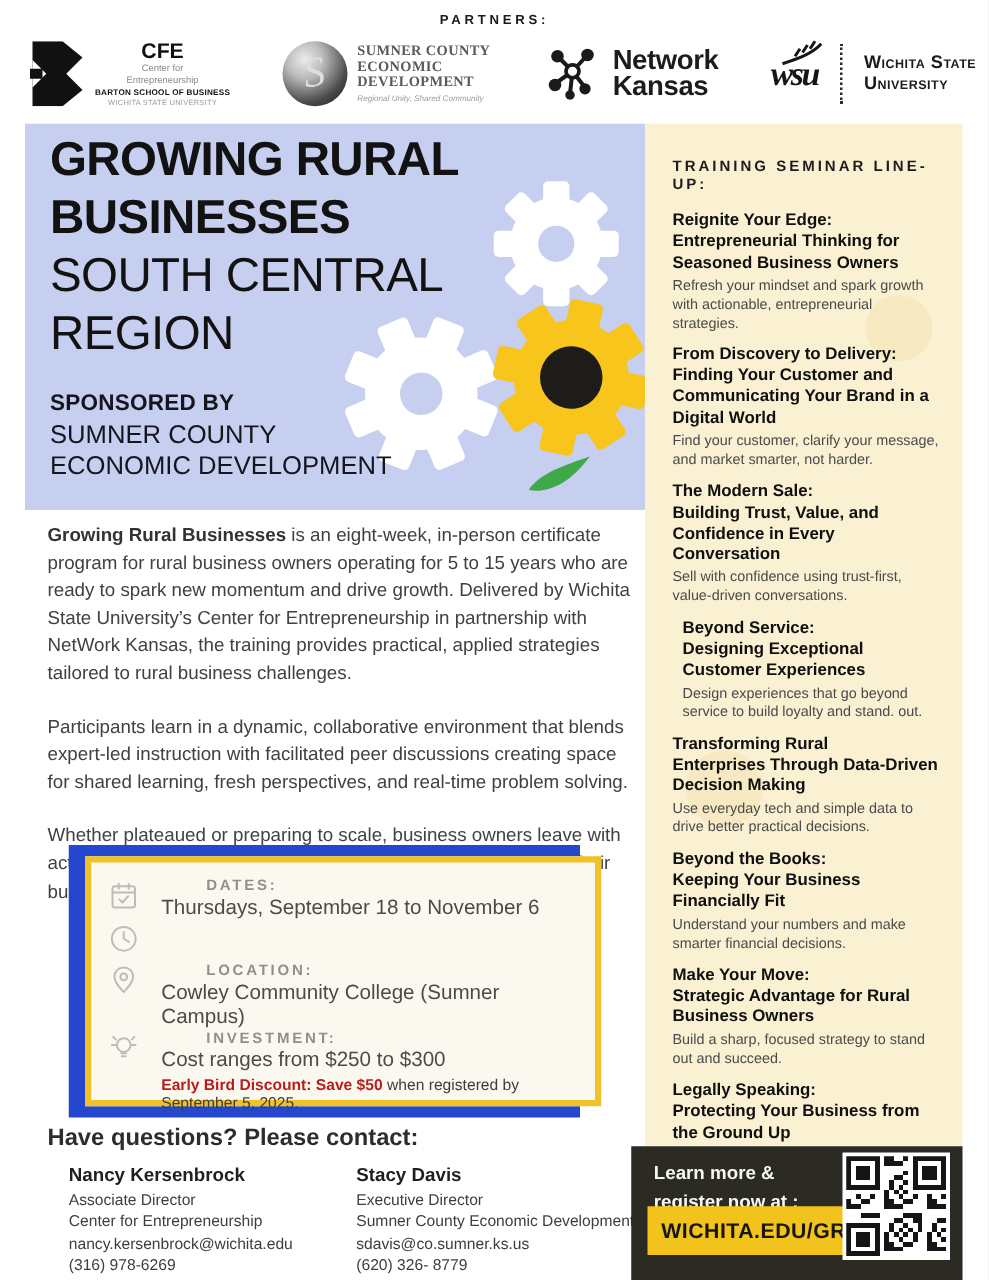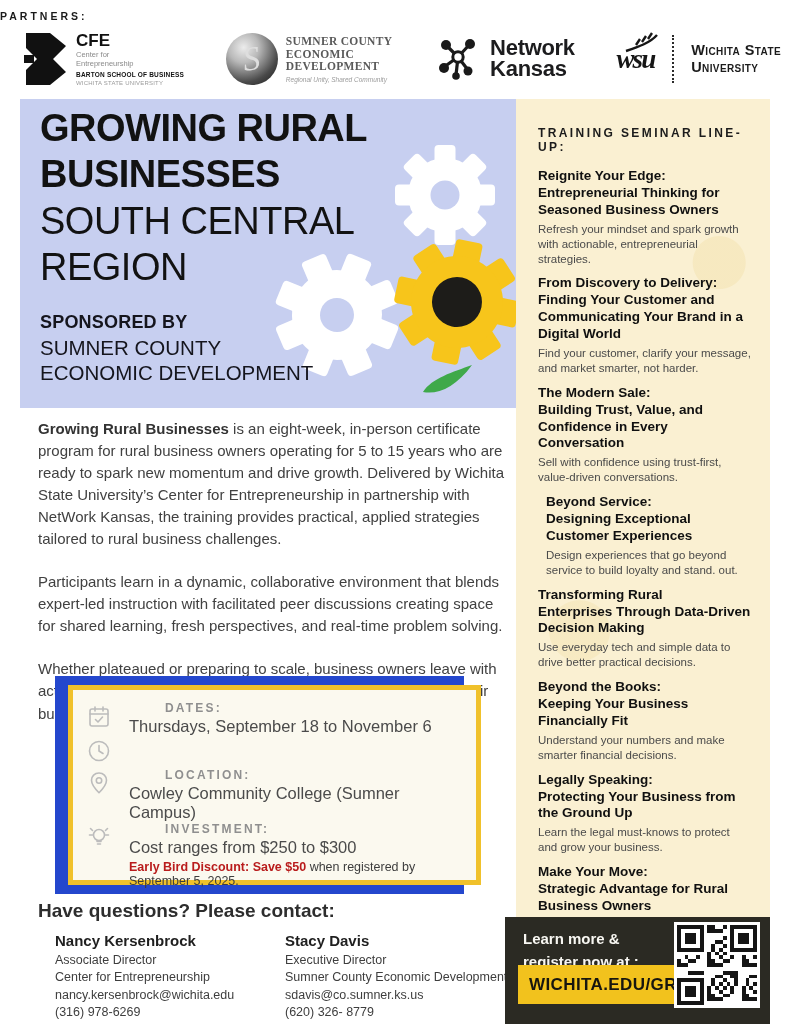--- a/index.html
+++ b/index.html
@@ -1,26 +1,26 @@
 <!DOCTYPE html>
 <html><head>
 <meta charset="utf-8">
 <style>
   html,body{margin:0;padding:0;background:#e9e9e9;}
   .page{position:relative;width:791px;height:1024px;background:#ffffff;margin:0 auto;
         font-family:"Liberation Sans","DejaVu Sans",sans-serif;overflow:hidden;}
 
   
-  .partners-label{position:absolute;top:10px;left:0;right:0;
+  .partners-label{position:absolute;top:10px;left:0;right:0;text-align:center;
     font-size:10.5px;font-weight:700;letter-spacing:3px;color:#1a1a1a;}
   .logo-row{position:absolute;top:24px;left:24px;right:10px;height:70px;
     display:flex;justify-content:space-between;align-items:center;}
   .logo{display:flex;align-items:center;gap:8px;}
   
-  .cfe-text{display:flex;flex-direction:column;line-height:1.15;}
+  .cfe-text{display:flex;flex-direction:column;line-height:1.15;text-align:center;}
   .cfe-abbr{font-size:17px;font-weight:800;color:#111;}
   .cfe-sub{font-size:7.5px;color:#8a8a8a;}
   .cfe-school{font-size:6.5px;font-weight:800;color:#111;margin-top:3px;letter-spacing:.2px;}
   .cfe-univ{font-size:6px;color:#9a9a9a;margin-top:1px;letter-spacing:.2px;}
   
   .sumner-sphere{width:52px;height:52px;border-radius:50%;flex:0 0 auto;
     background:radial-gradient(circle at 34% 28%, #ececec 0%, #b9b9b9 30%, #4a4a4a 68%, #161616 100%);
     display:flex;align-items:center;justify-content:center;}
   .sumner-sphere span{font-family:"Liberation Serif","DejaVu Serif",serif;font-style:italic;
     font-size:34px;color:#dedede;transform:rotate(-8deg);line-height:1;}
@@ -344,32 +344,32 @@
 drive better practical decisions.</div>
     </div>
     <div class="sem">
       <div class="sem-title">Beyond the Books:
 Keeping Your Business
 Financially Fit</div>
       <div class="sem-desc">Understand your numbers and make
 smarter financial decisions.</div>
     </div>
     <div class="sem">
+      <div class="sem-title">Make Your Move:
+Strategic Advantage for Rural
+Business Owners</div>
+      <div class="sem-desc">Build a sharp, focused strategy to stand
+out and succeed.</div>
+    </div>
+    <div class="sem">
       <div class="sem-title">Legally Speaking:
 Protecting Your Business from
 the Ground Up</div>
       <div class="sem-desc">Learn the legal must-knows to protect
 and grow your business.</div>
-    </div>
-    <div class="sem">
-      <div class="sem-title">Make Your Move:
-Strategic Advantage for Rural
-Business Owners</div>
-      <div class="sem-desc">Build a sharp, focused strategy to stand
-out and succeed.</div>
     </div>
   </div>
 
   <div class="cta">
     <div class="cta-text">Learn more &amp;
 register now at :</div>
     <div class="cta-banner">WICHITA.EDU/GRB</div>
     <div class="qr">
       <svg id="qr-svg" viewBox="0 0 21 21">
           <rect x="0" y="0" width="21" height="21" fill="#fff"></rect>

